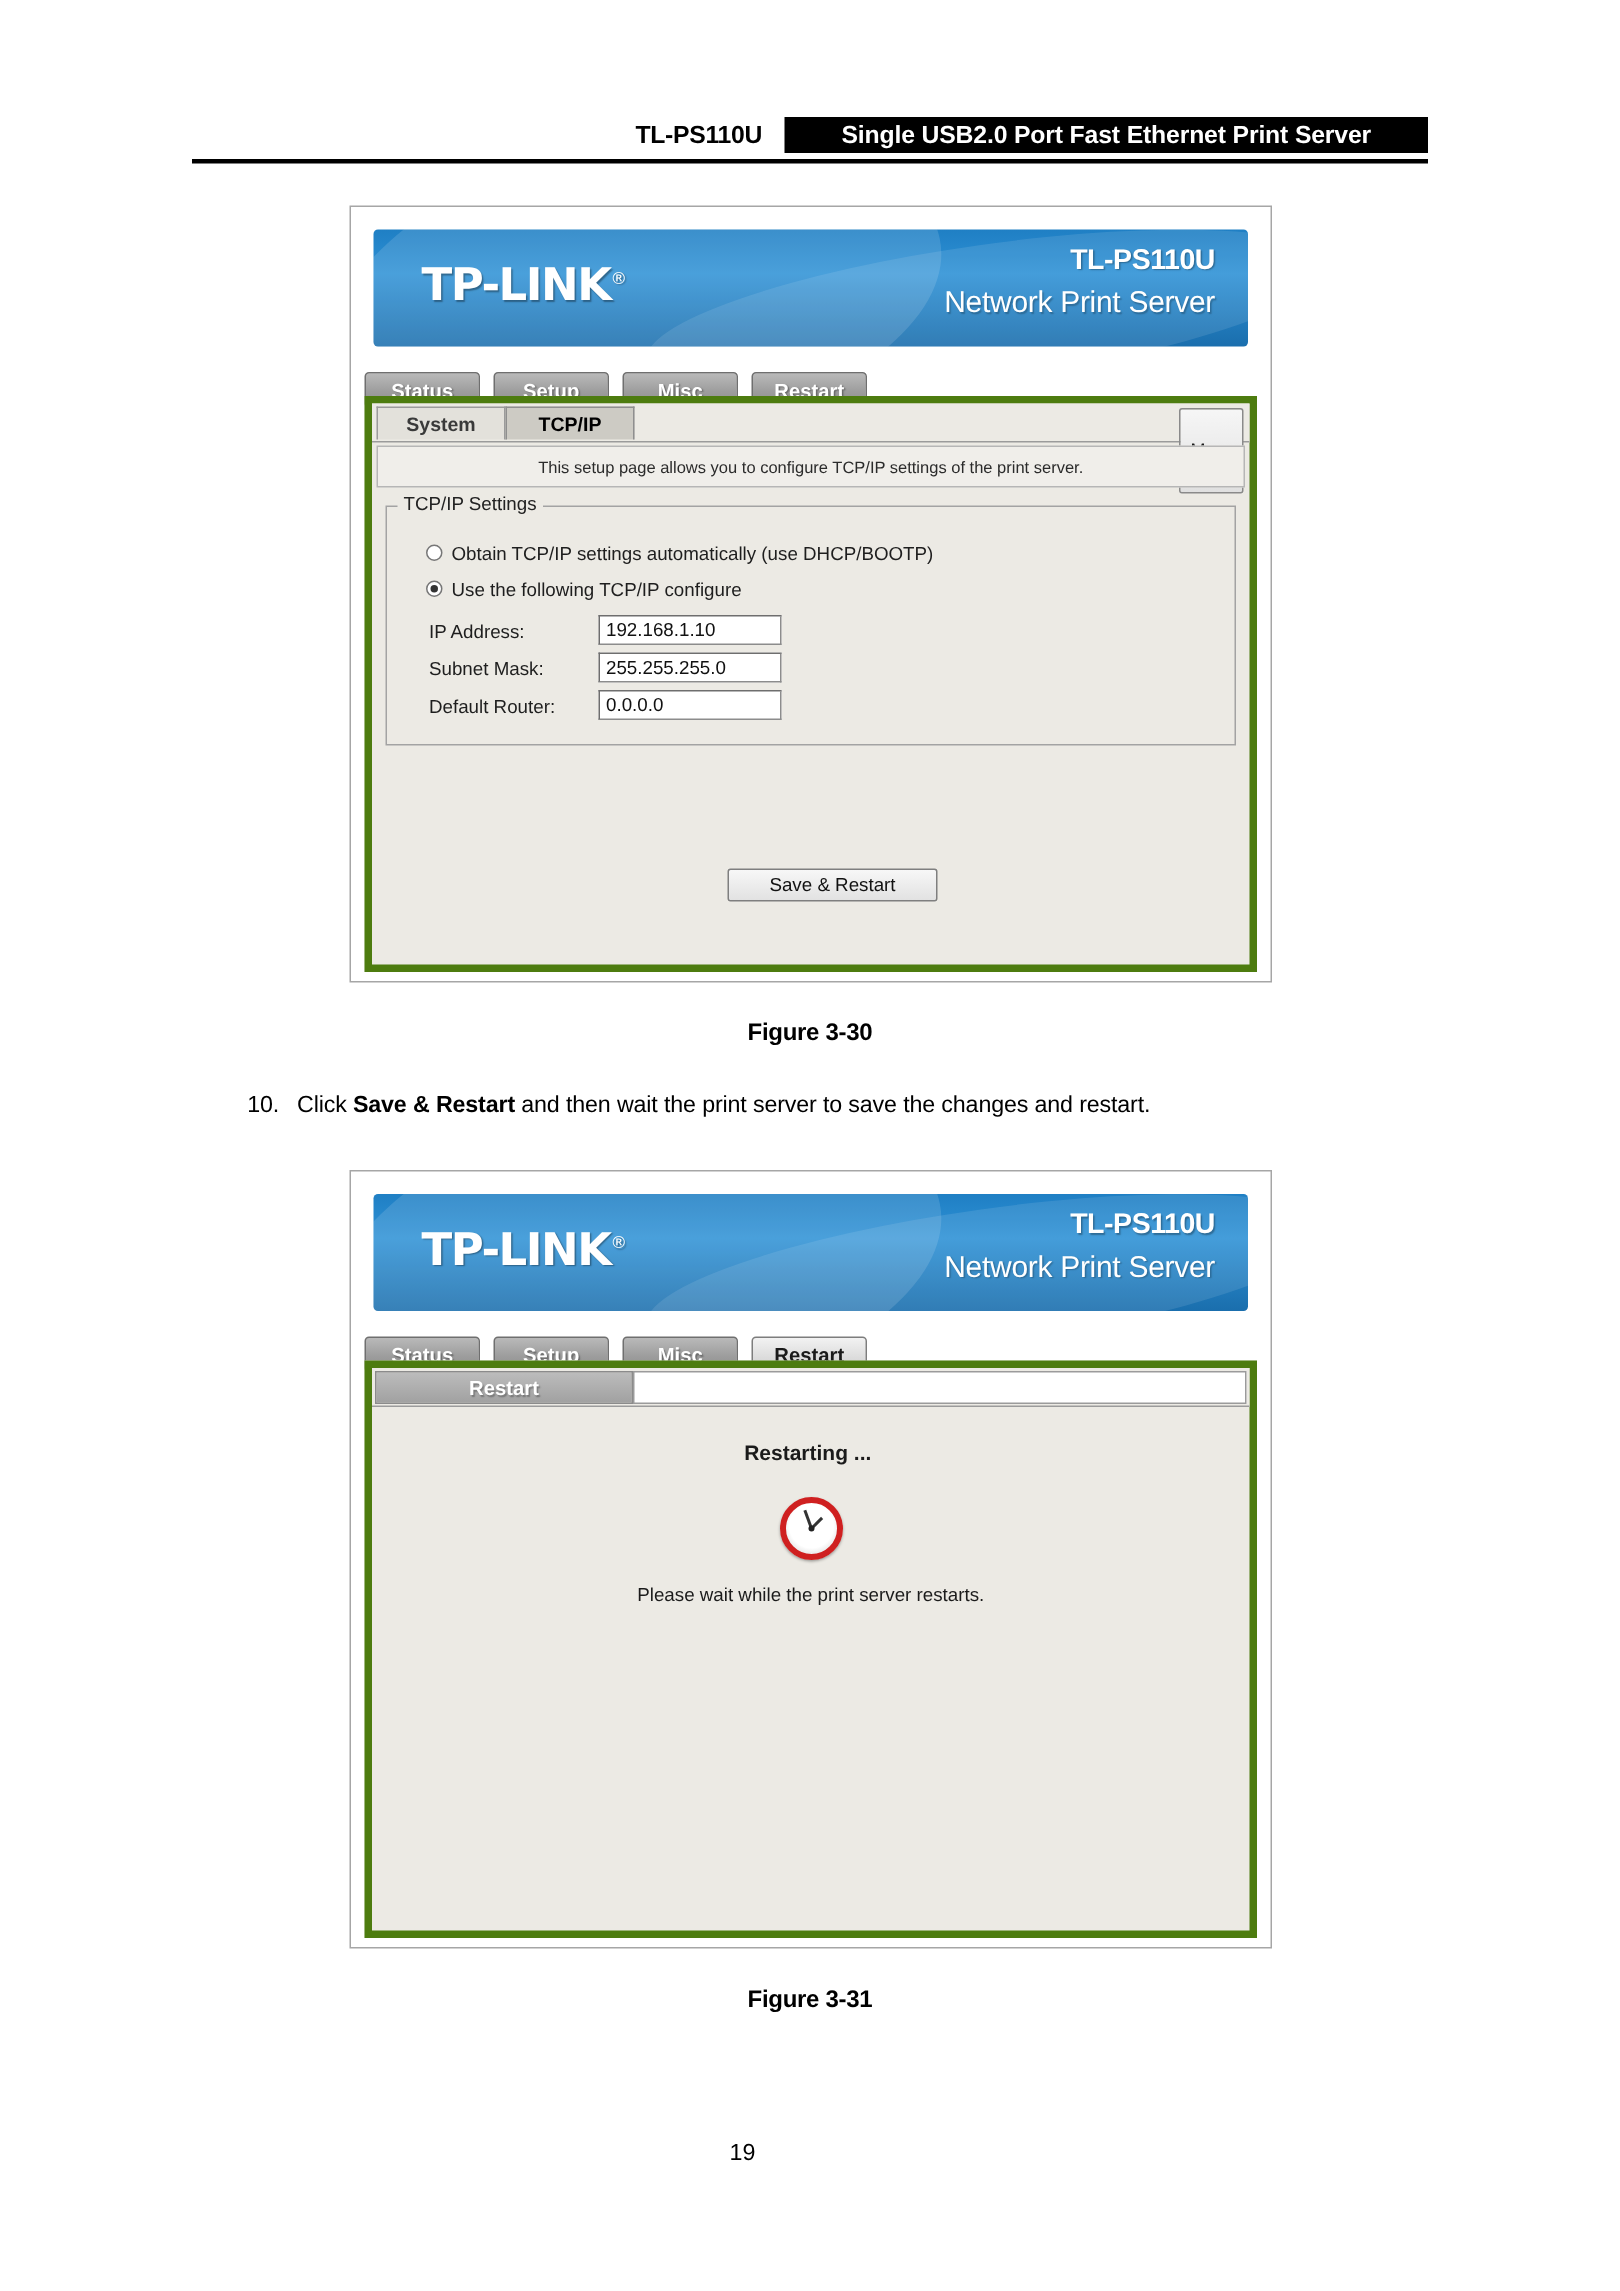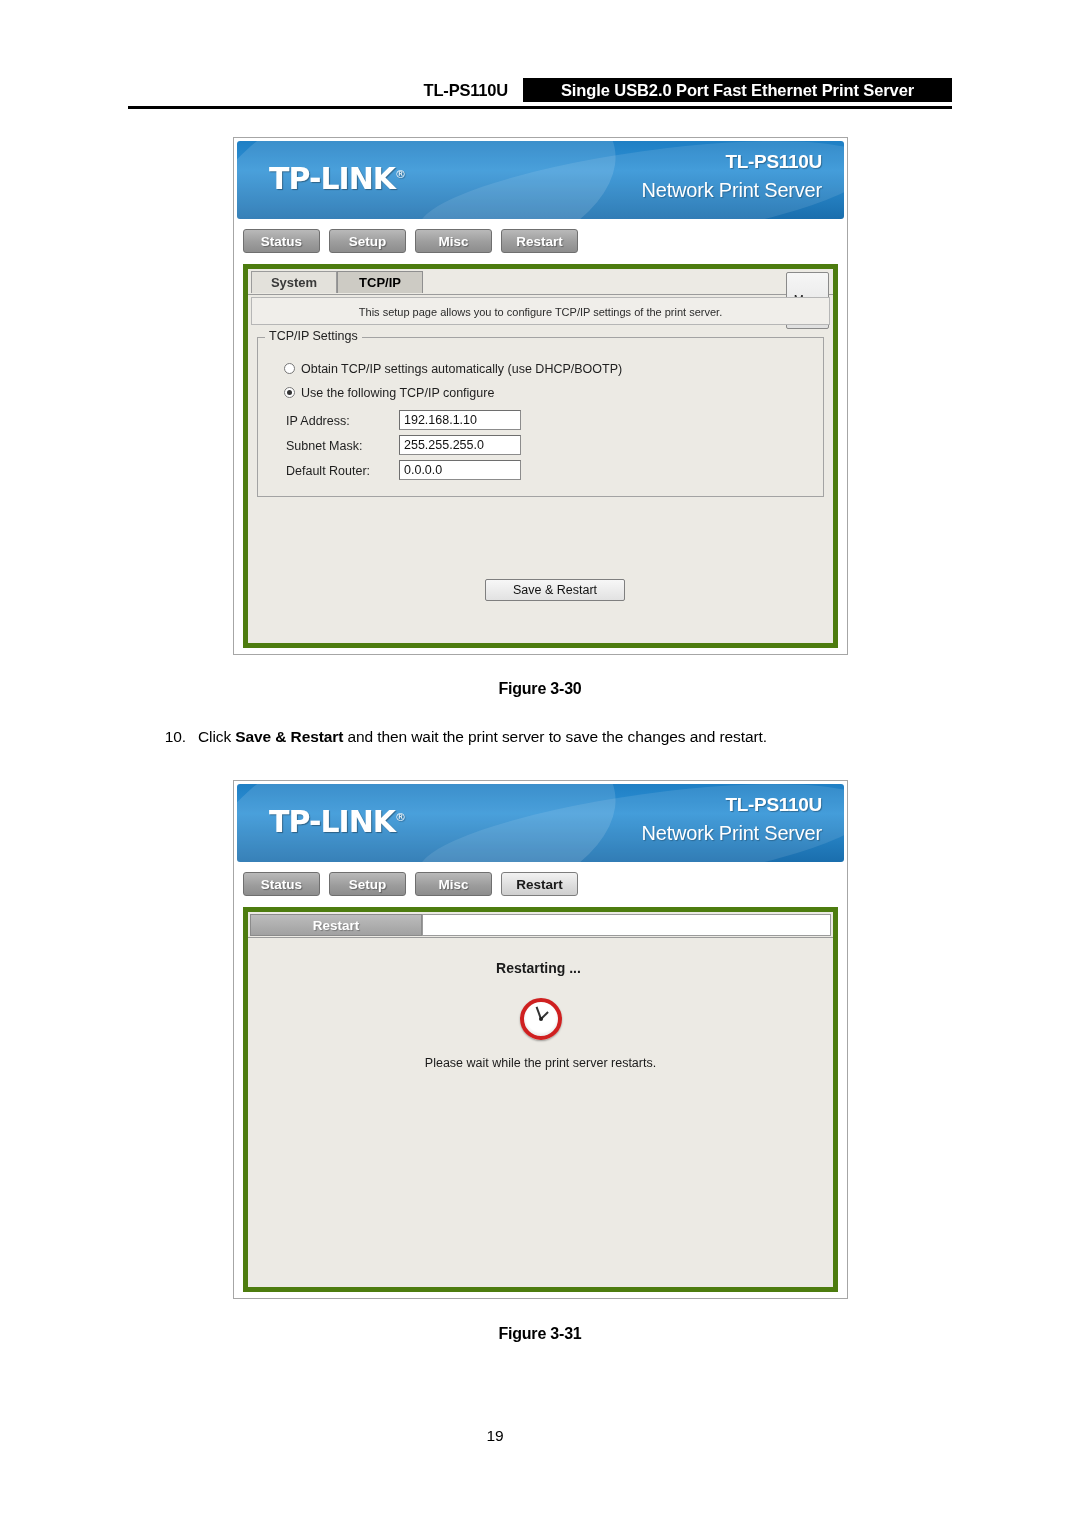--- a/index.html
+++ b/index.html
@@ -62,21 +62,21 @@
     border: 1px solid #a6a6a6;
     background: #ffffff;
     box-sizing: border-box;
   }
   .fig1 { left: 233px; top: 137px; width: 615px; height: 518px; }
   .fig2 { left: 233px; top: 780px; width: 615px; height: 519px; }
 
   
   .banner {
     position: relative;
-    margin: 3px;
+    margin: 15px;
     height: 78px;
     background: linear-gradient(180deg, #1f7fc4 0%, #2f92d6 38%, #1a6ead 100%);
     border-radius: 3px;
     overflow: hidden;
   }
   .banner::after {
     content: "";
     position: absolute;
     left: -40px;
     top: -60px;

